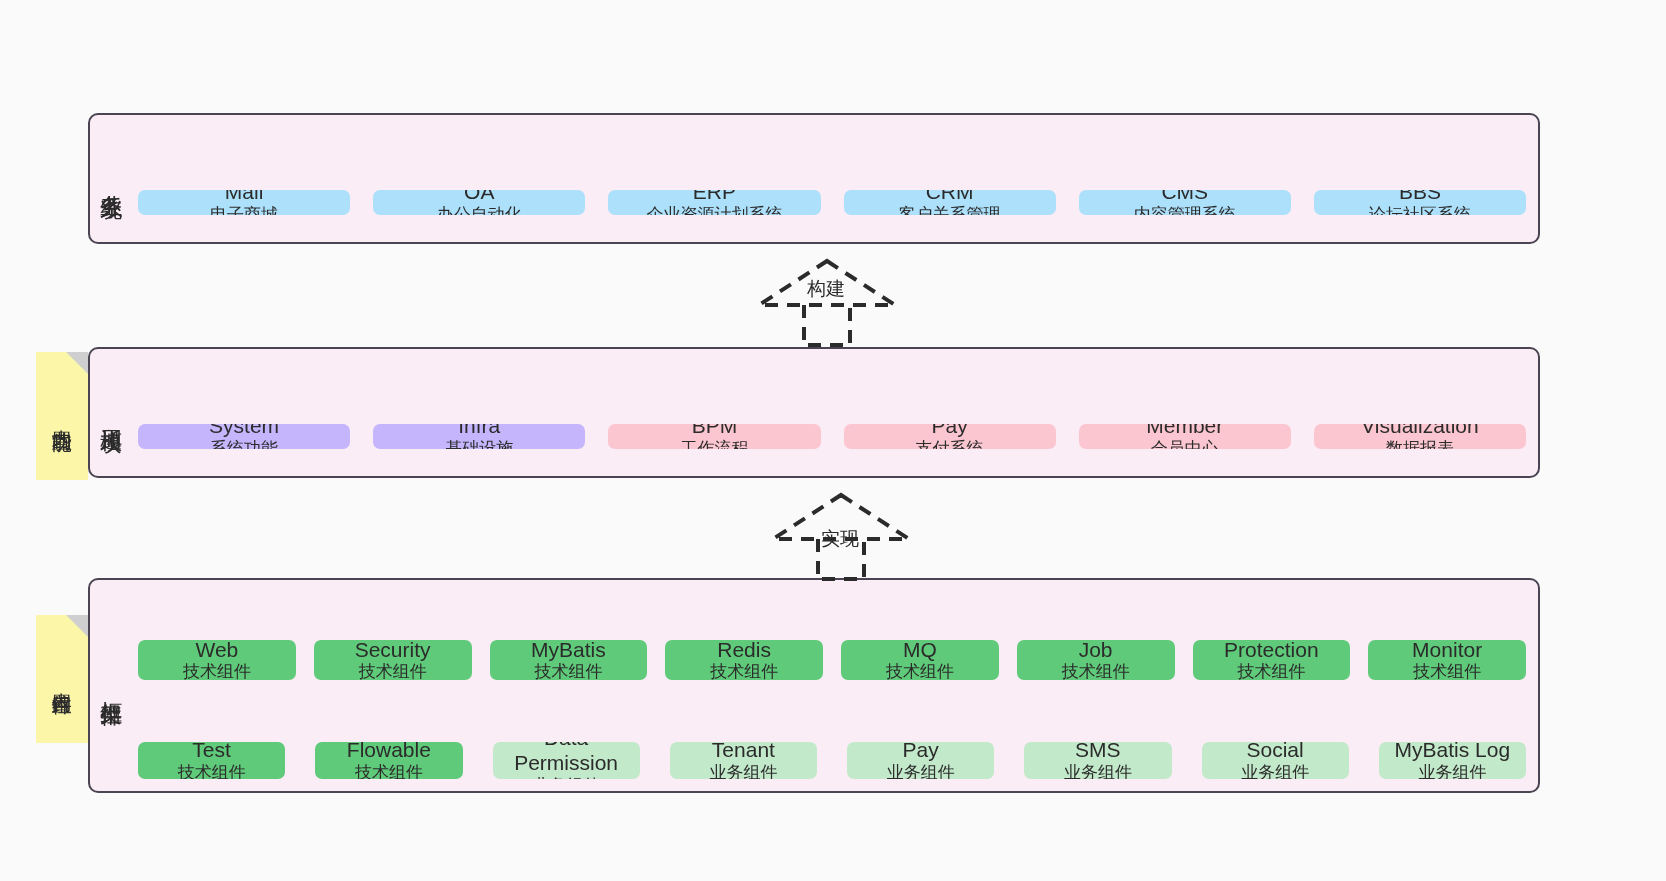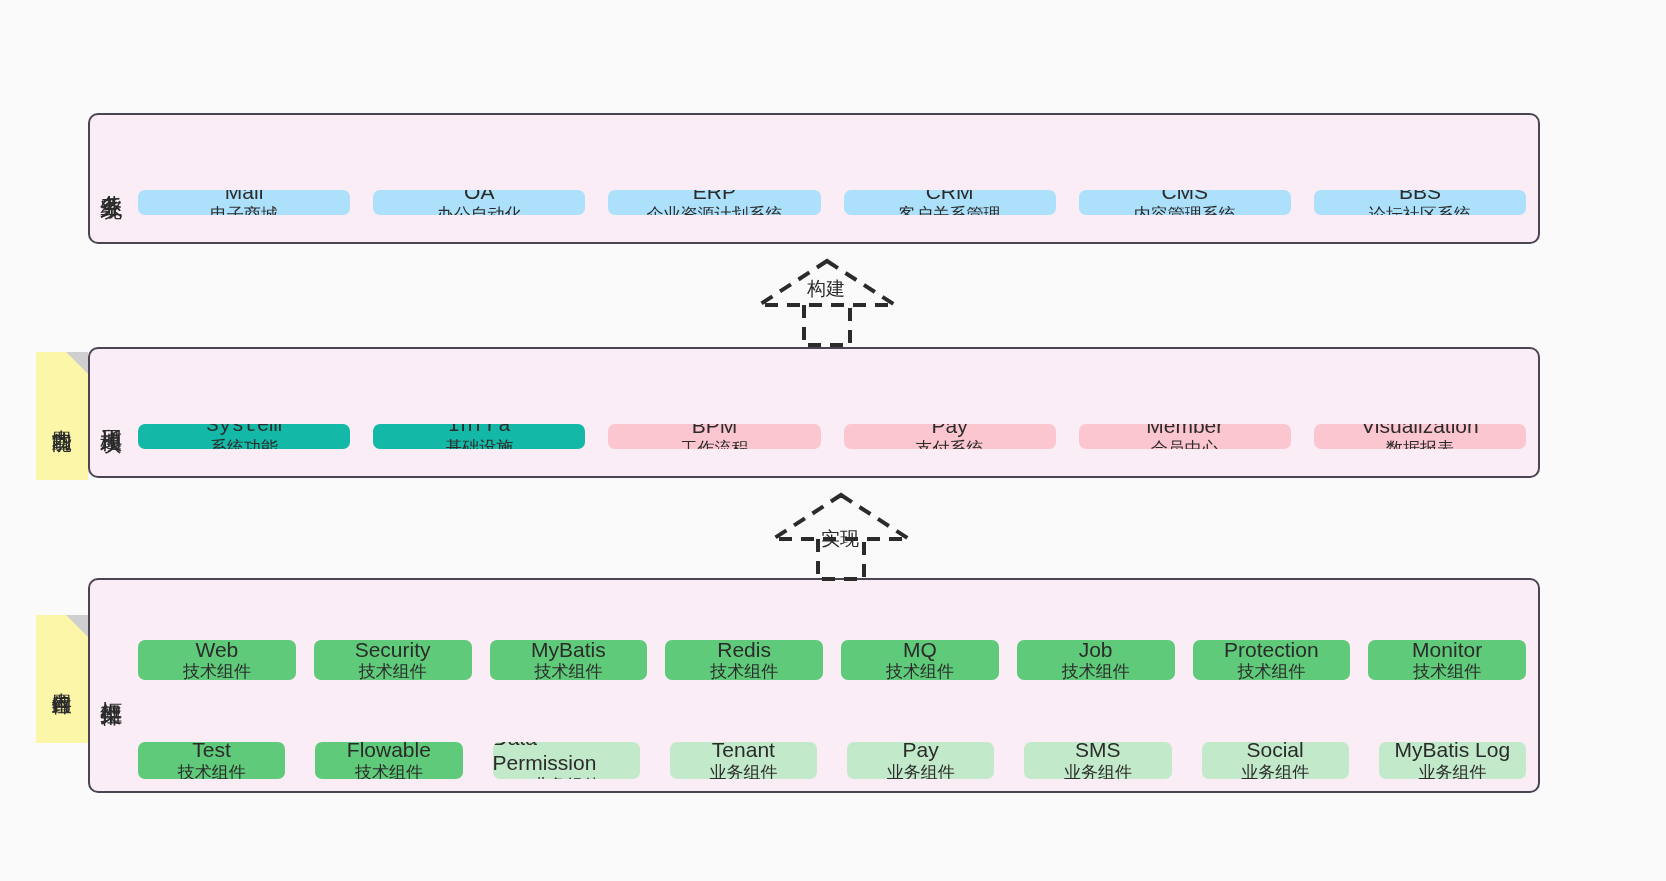--- a/index.html
+++ b/index.html
@@ -70,37 +70,38 @@
   }
 
   .card {
     flex: 1 1 0;
     min-width: 0;
     border-radius: 7px;
     display: flex;
     flex-direction: column;
     align-items: center;
     justify-content: center;
+    text-align: center;
     line-height: 1.22;
     overflow: hidden;
     margin-top: 48px;
   }
   .card .t1 {
     font-size: 21px;
     white-space: nowrap;
   }
   .card .t2 {
     font-size: 17px;
     white-space: nowrap;
   }
   .card.wrap .t1 { white-space: normal; }
 
   
   .c-blue       { background: #ace0fb; }
-  .c-red        { background: #14b8a6; font-family: Liberation Mono, monospace; }
+  .c-red        { background: #c4b5fd; }
   .c-pink       { background: #fcc6d0; }
   .c-green      { background: #5fca79; }
   .c-greenlight { background: #c2e9c9; }
 
   
   .note {
     position: absolute;
     box-sizing: border-box;
     background: #fcf7a8;
     color: #2b2b2b;

